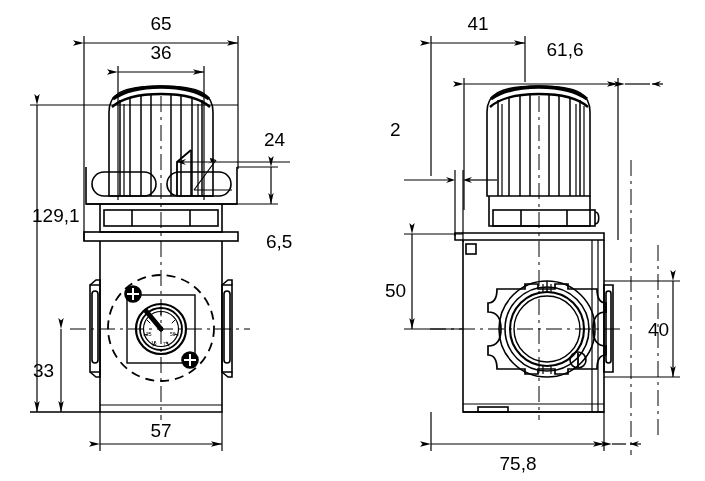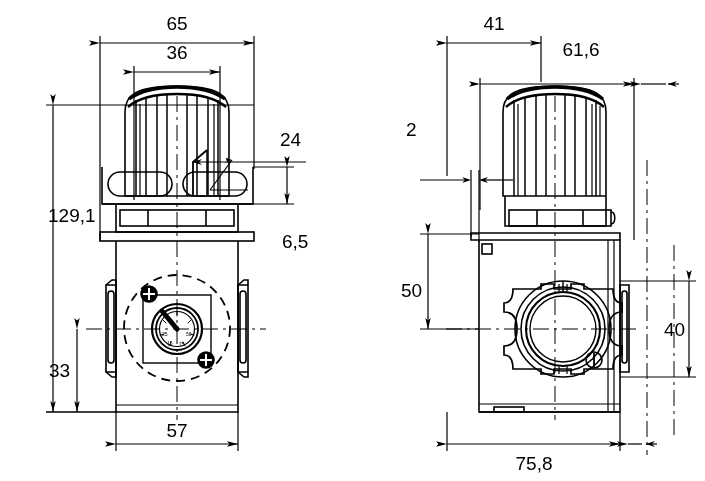--- a/index.html
+++ b/index.html
@@ -1,18 +1,18 @@
 <!DOCTYPE html>
 <html><head>
 <meta charset="utf-8">
 <style>
   html,body{margin:0;padding:0;background:#fff;}
   body{width:705px;height:481px;overflow:hidden;
        font-family:"Liberation Sans",sans-serif;}
-  #sheet{position:relative;width:617px;height:481px;background:#ffffff;margin-left:16px;}
+  #sheet{position:relative;width:617px;height:481px;background:#ffffff;}
   svg{display:block;}
   .dimtext{font-family:"Liberation Sans",sans-serif;font-size:19px;fill:#000;}
 </style>
 </head>
 <body>
 
 <div id="sheet">
 <svg width="705" height="481" viewBox="0 0 705 481">
 
   <defs>

